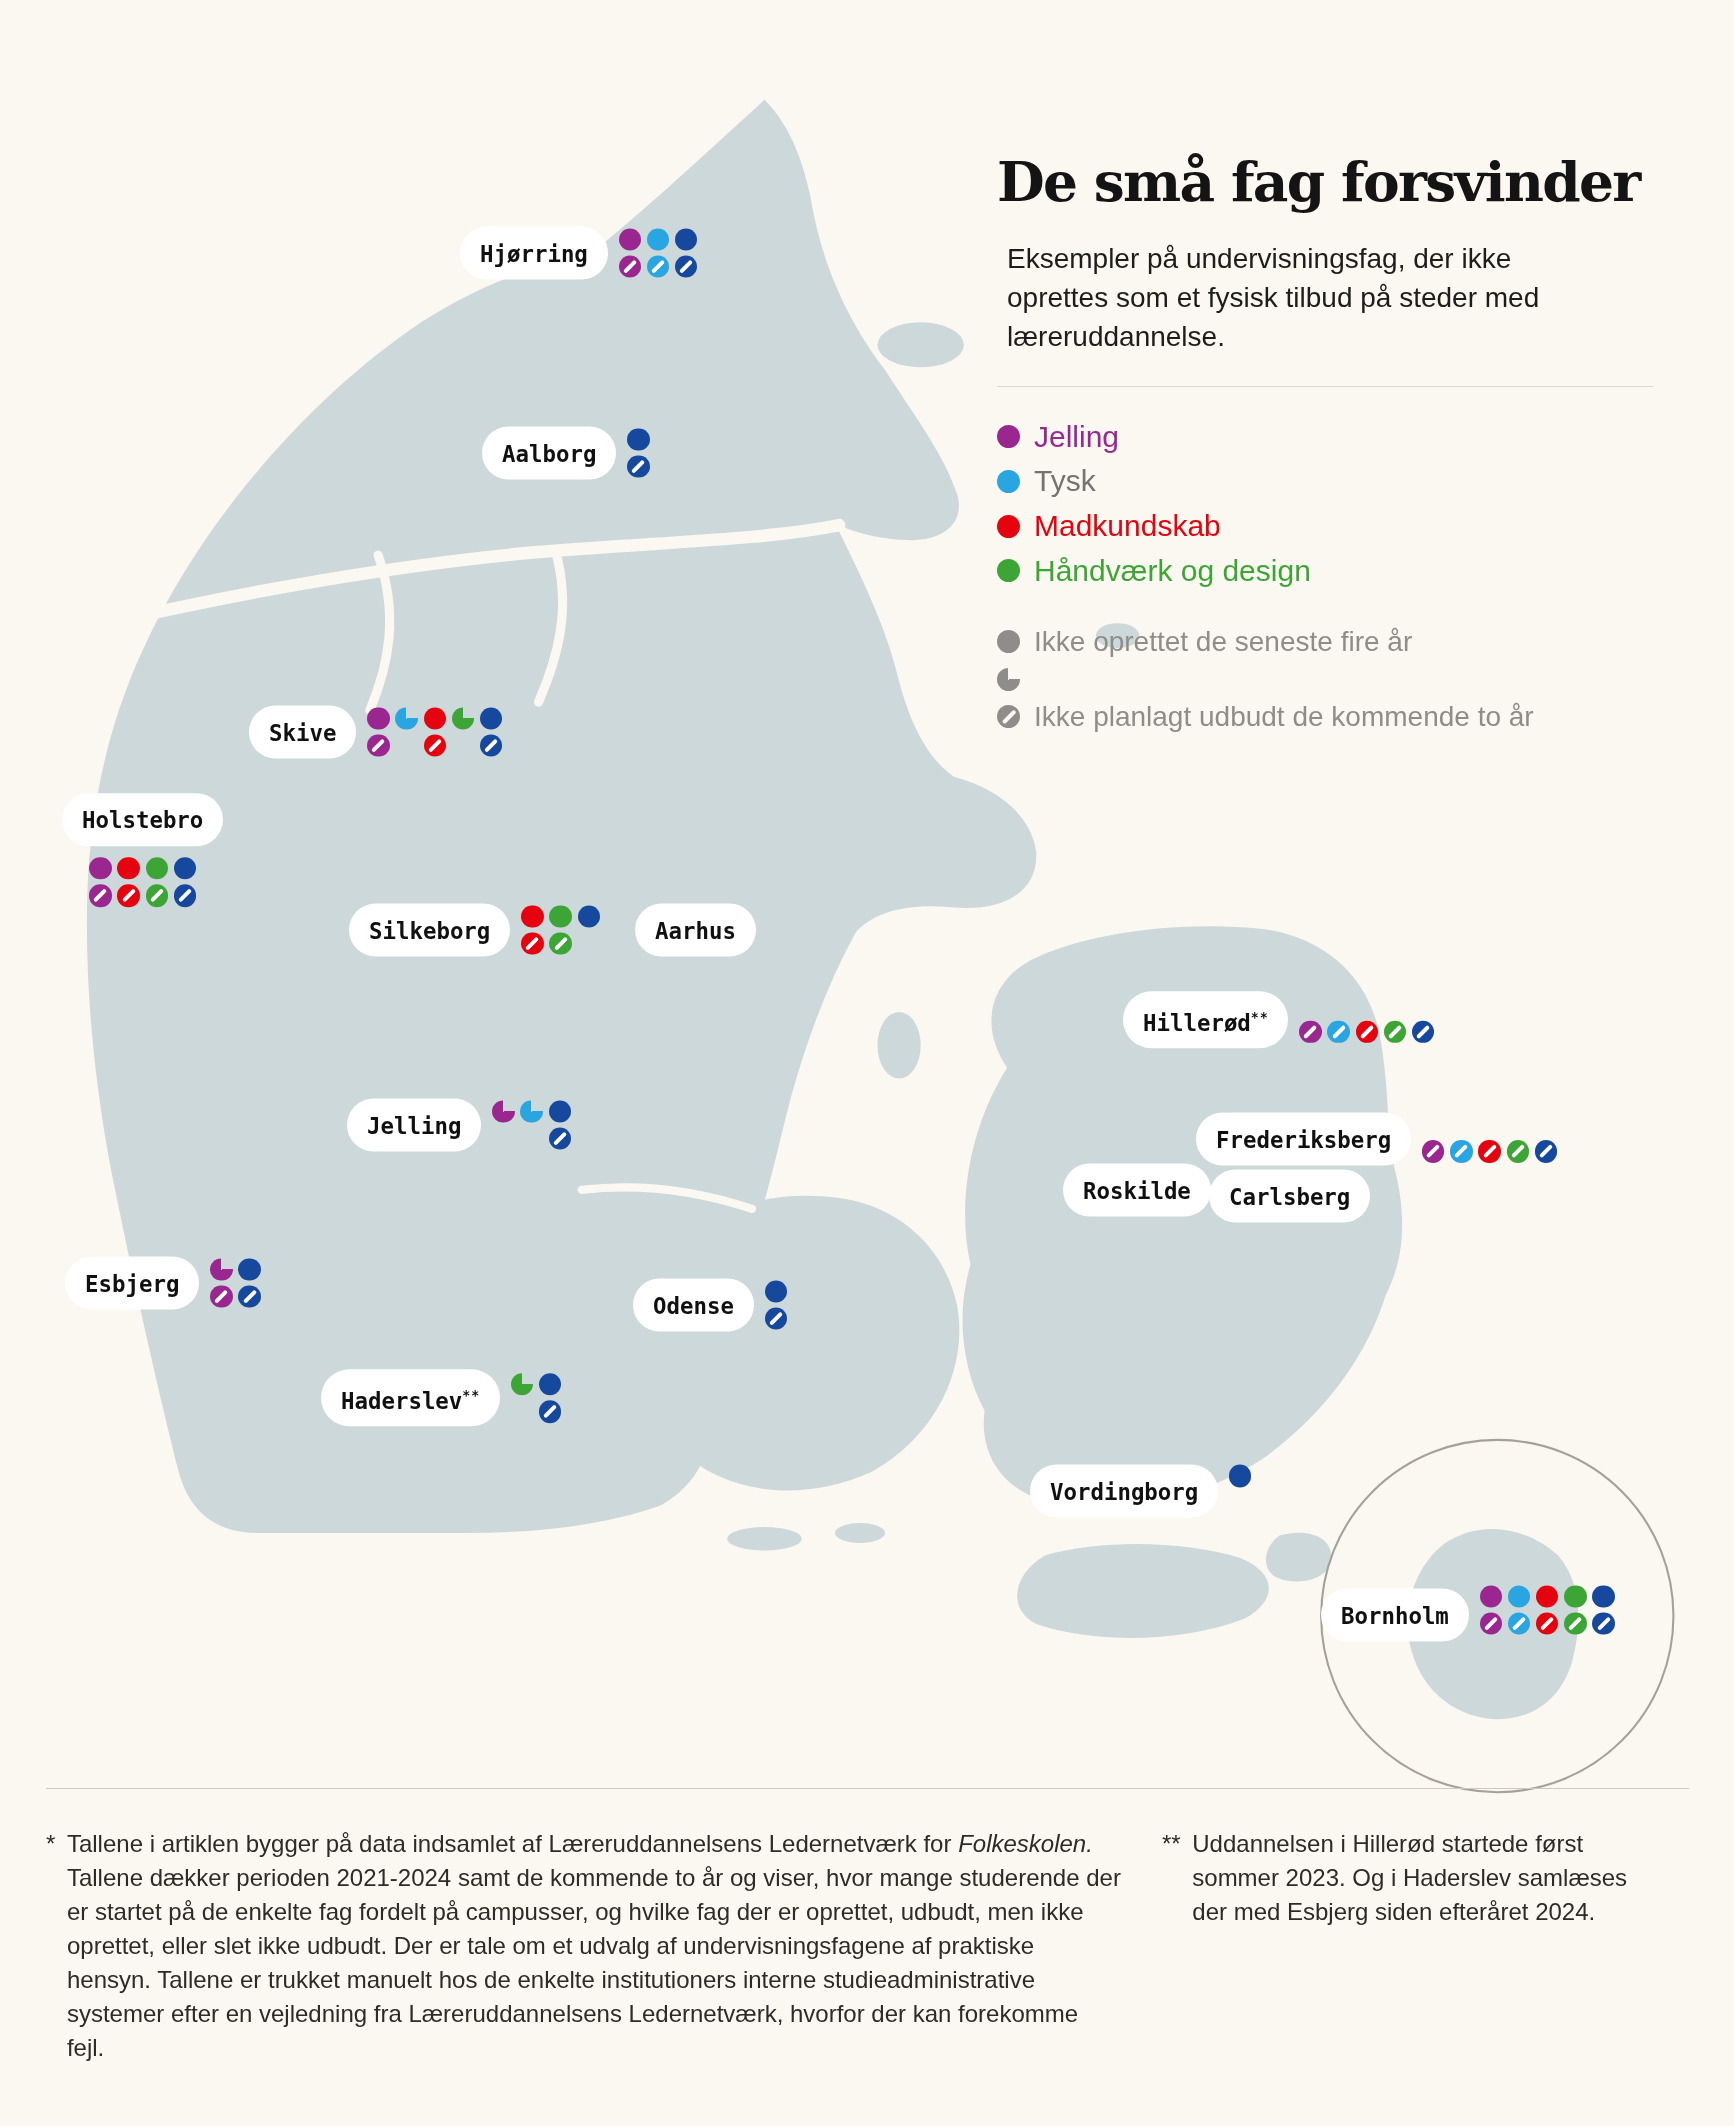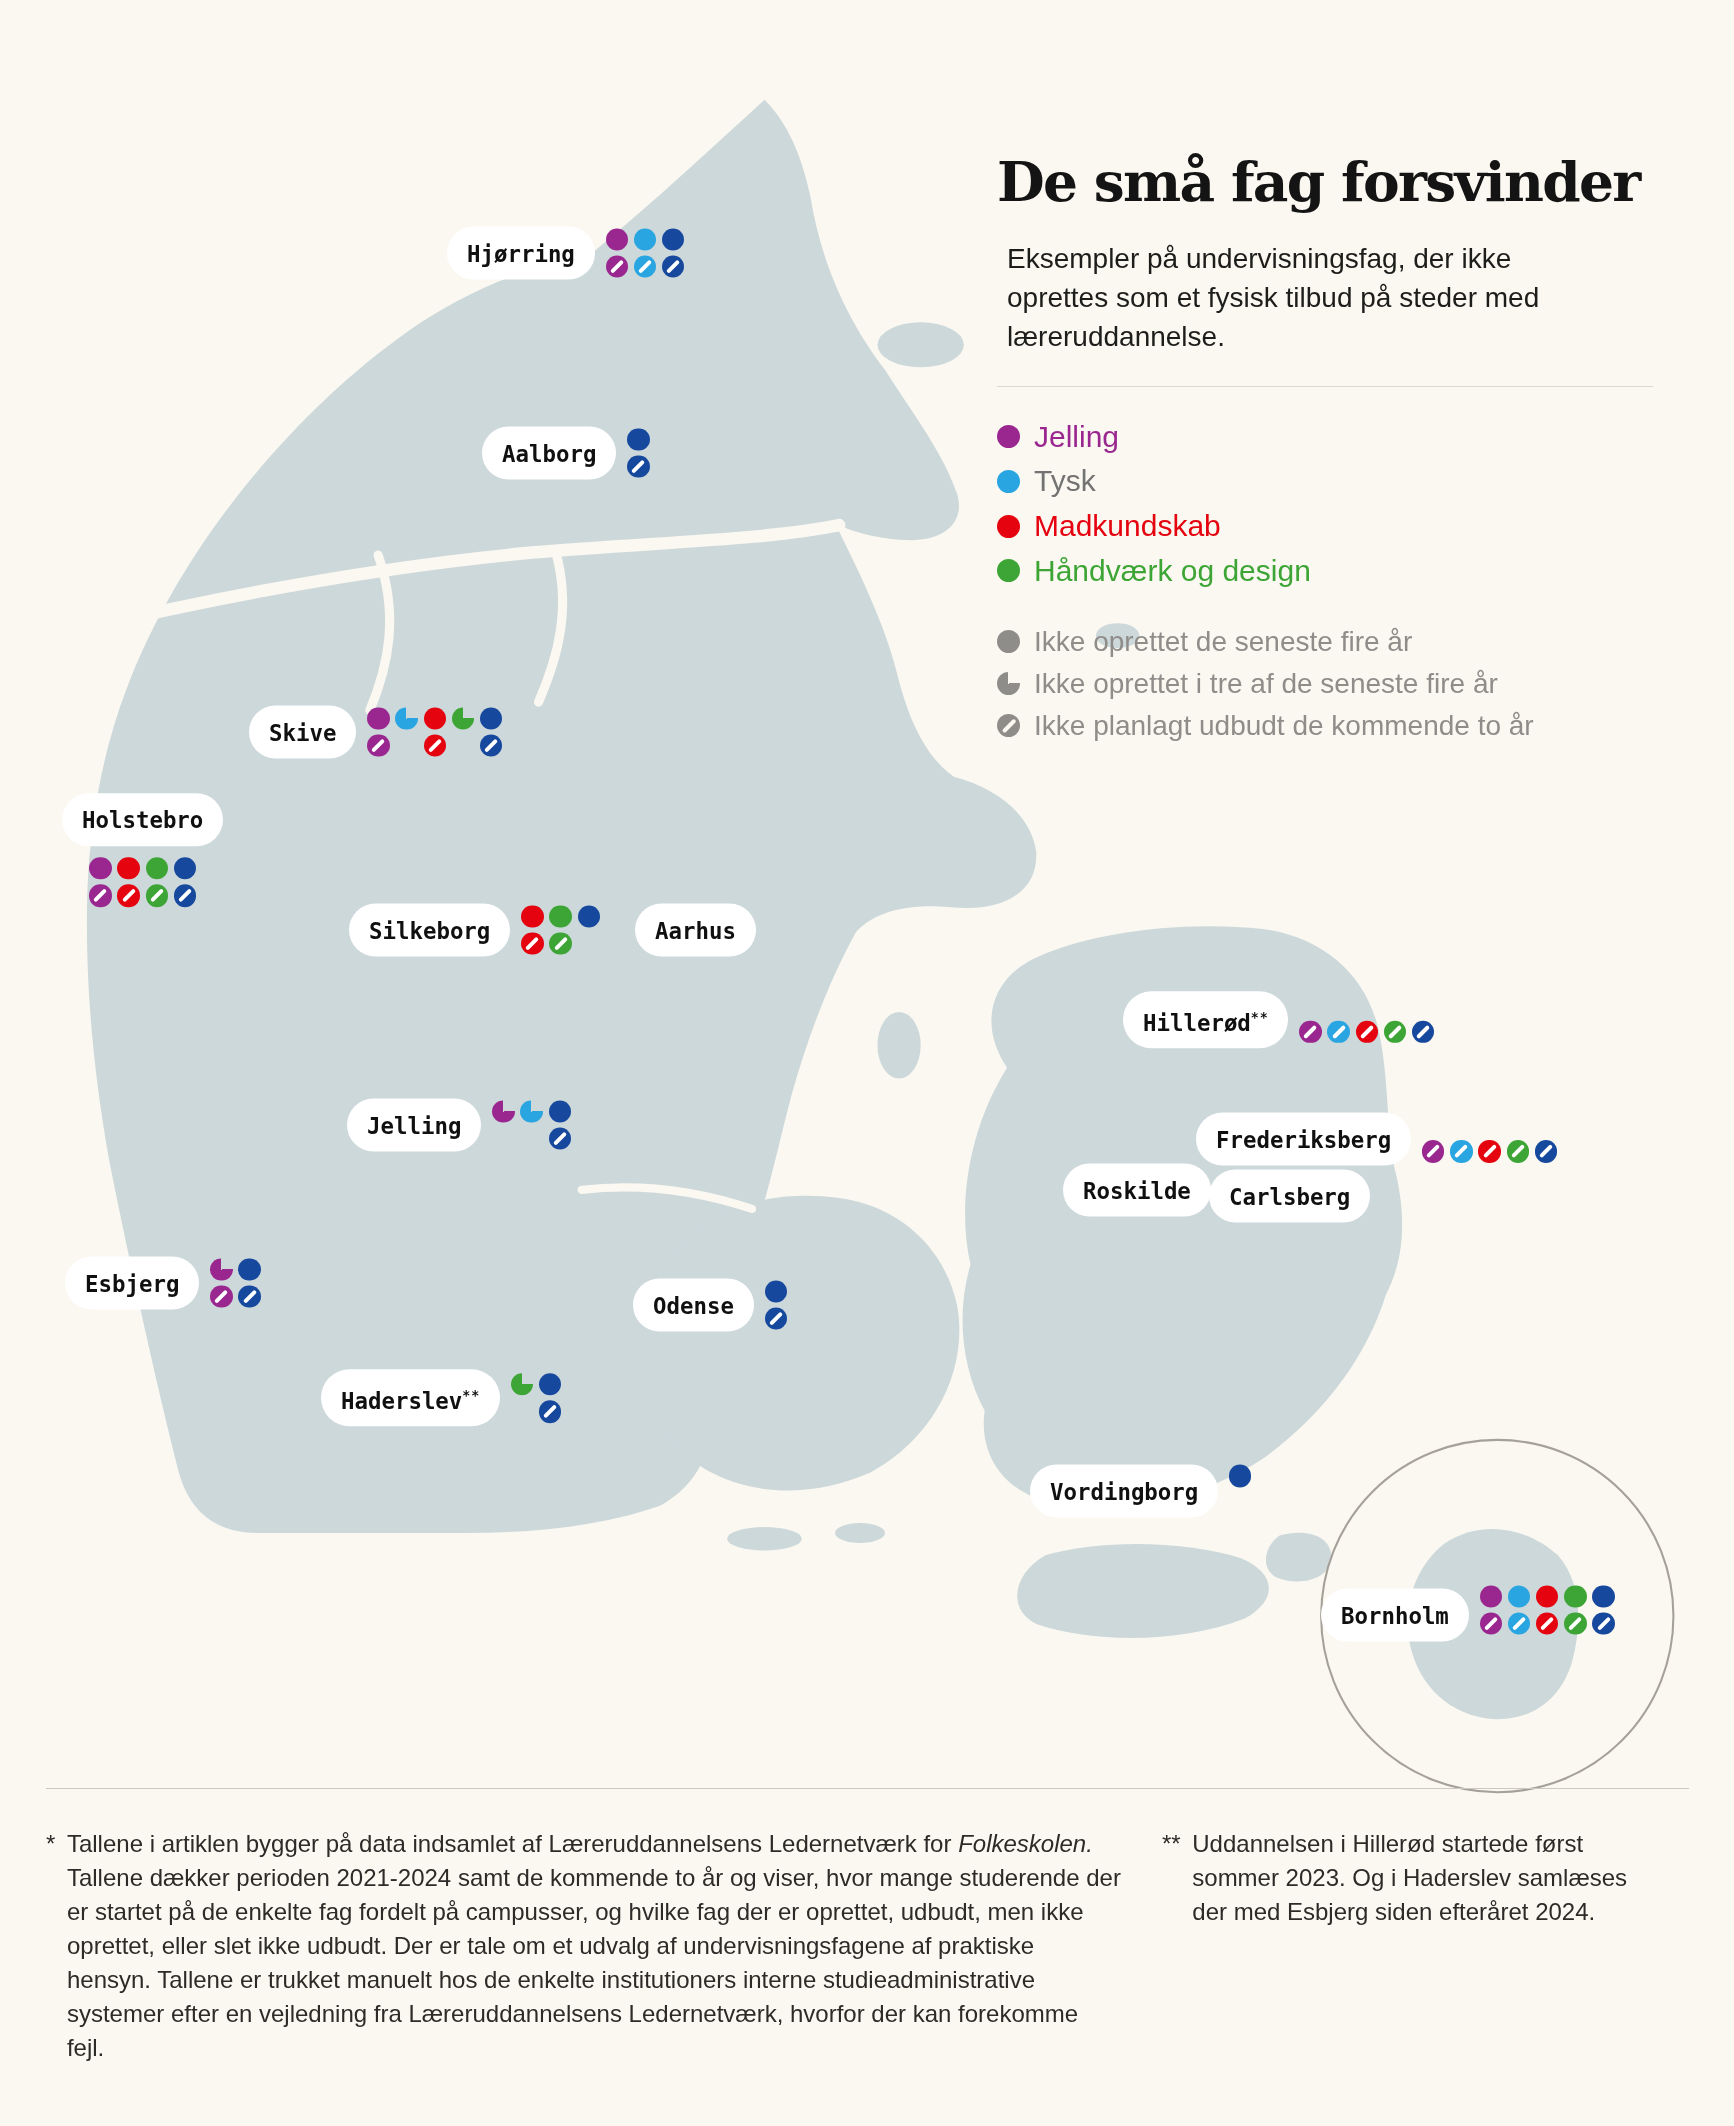--- a/index.html
+++ b/index.html
@@ -137,31 +137,30 @@
           <span class="legend-label" style="color: rgb(61, 165, 53);">Håndværk og design</span>
         </div>
       </div>
     <div class="legend symbol-legend">
         <div class="legend-row">
           <span class="dot full" style="--c: #8f8d8a;"></span>
           <span class="legend-label">Ikke oprettet de seneste fire år</span>
         </div>
         <div class="legend-row">
           <span class="dot tq" style="--c: #8f8d8a;"></span>
-          <span class="legend-label">Ikke oprettet i tre af de seneste fire år</span>
         </div>
         <div class="legend-row">
           <span class="dot slashed" style="--c: #8f8d8a;"></span>
           <span class="legend-label">Ikke planlagt udbudt de kommende to år</span>
         </div>
       </div>
   </div>
 
   <div class="city-layer">
-      <div class="city" style="left: 447px; top: 253px;">
+      <div class="city" style="left: 460px; top: 253px;">
         <div class="pill">Hjørring</div>
         <div class="dots">
           <div class="dotcol">
             <span class="dot full" style="--c: #9a278f;"></span>
             <span class="dot slashed" style="--c: #9a278f;"></span>
           </div>
           <div class="dotcol">
             <span class="dot full" style="--c: #29a5e1;"></span>
             <span class="dot slashed" style="--c: #29a5e1;"></span>
           </div>

